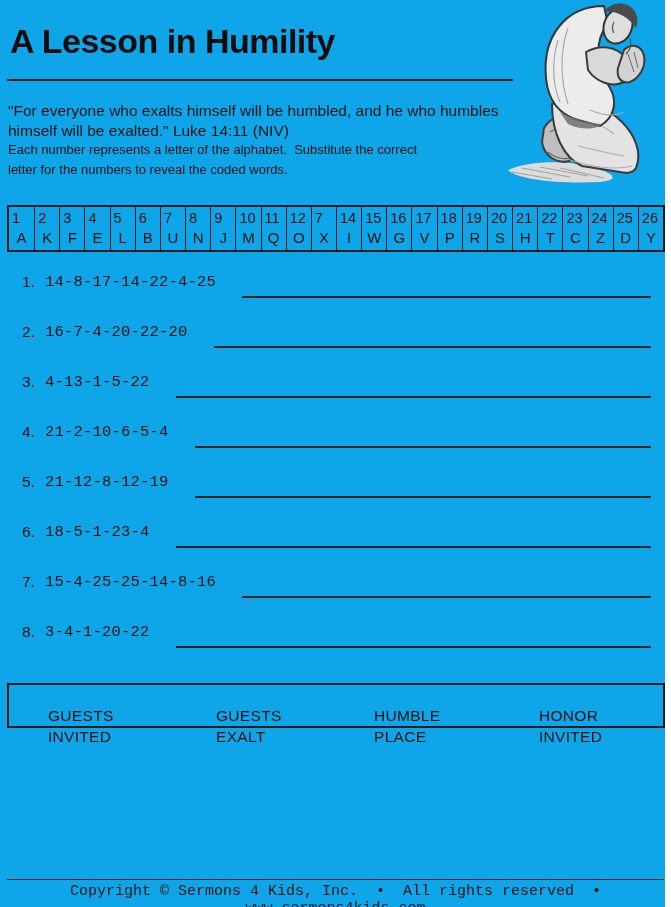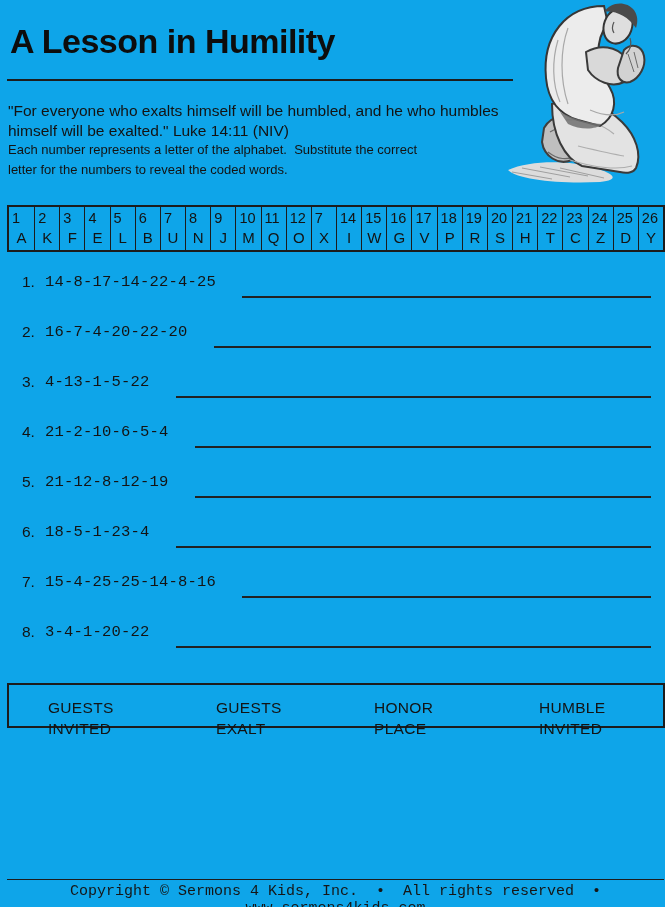--- a/index.html
+++ b/index.html
@@ -31,21 +31,21 @@
   .puzzle-row { display:flex; align-items:flex-start; height:50px; box-sizing:border-box;
                 padding:4px 0 0 22px; font-size:15.5px; }
   .pnum  { width:23px; line-height:20px; }
   .pcode { line-height:20px; letter-spacing:0.2px;font-family:Liberation Mono, monospace; }
   .answer-line { flex:1; height:24px; margin-left:26px; margin-right:20px;
                  border-bottom:2px solid #222; }
   
   .word-bank { position:absolute; left:7px; top:683px; width:658px; height:45px;
                box-sizing:border-box; border:2px solid #1c1c1c;
                display:grid; grid-template-columns:168px 158px 165px 1fr;
-               grid-auto-rows:21px; padding-top:12px; font-size:15.5px; }
+               grid-auto-rows:21px; padding-top:20px; font-size:15.5px; }
   .word-bank .word { padding-left:39px; line-height:21px; letter-spacing:0.3px; }
   
   .footer-rule { position:absolute; left:7px; top:879px; width:657px;
                  border-top:1.5px solid #1d1d1d; }
   .footer-text { position:absolute; left:0; top:883px; width:671px; text-align:center;
                  font-size:15px; white-space:pre-wrap; color:#161616;font-family:Liberation Mono, monospace; }
 </style>
 </head>
 <body>
 
@@ -232,22 +232,22 @@
     <div class="puzzle-row">
         <span class="pnum">8.</span>
         <span class="pcode">3-4-1-20-22</span>
         <div class="answer-line"></div>
       </div>
   </div>
 
   <div class="word-bank">
     <div class="word">GUESTS</div>
     <div class="word">GUESTS</div>
+    <div class="word">HUMBLE</div>
     <div class="word">HONOR</div>
-    <div class="word">HUMBLE</div>
     <div class="word">INVITED</div>
     <div class="word">EXALT</div>
     <div class="word">PLACE</div>
     <div class="word">INVITED</div>
   </div>
 
   <div class="footer-rule"></div>
   <div class="footer-text">Copyright © Sermons 4 Kids, Inc.  •  All rights reserved  •  www.sermons4kids.com</div>
 
 </div>

